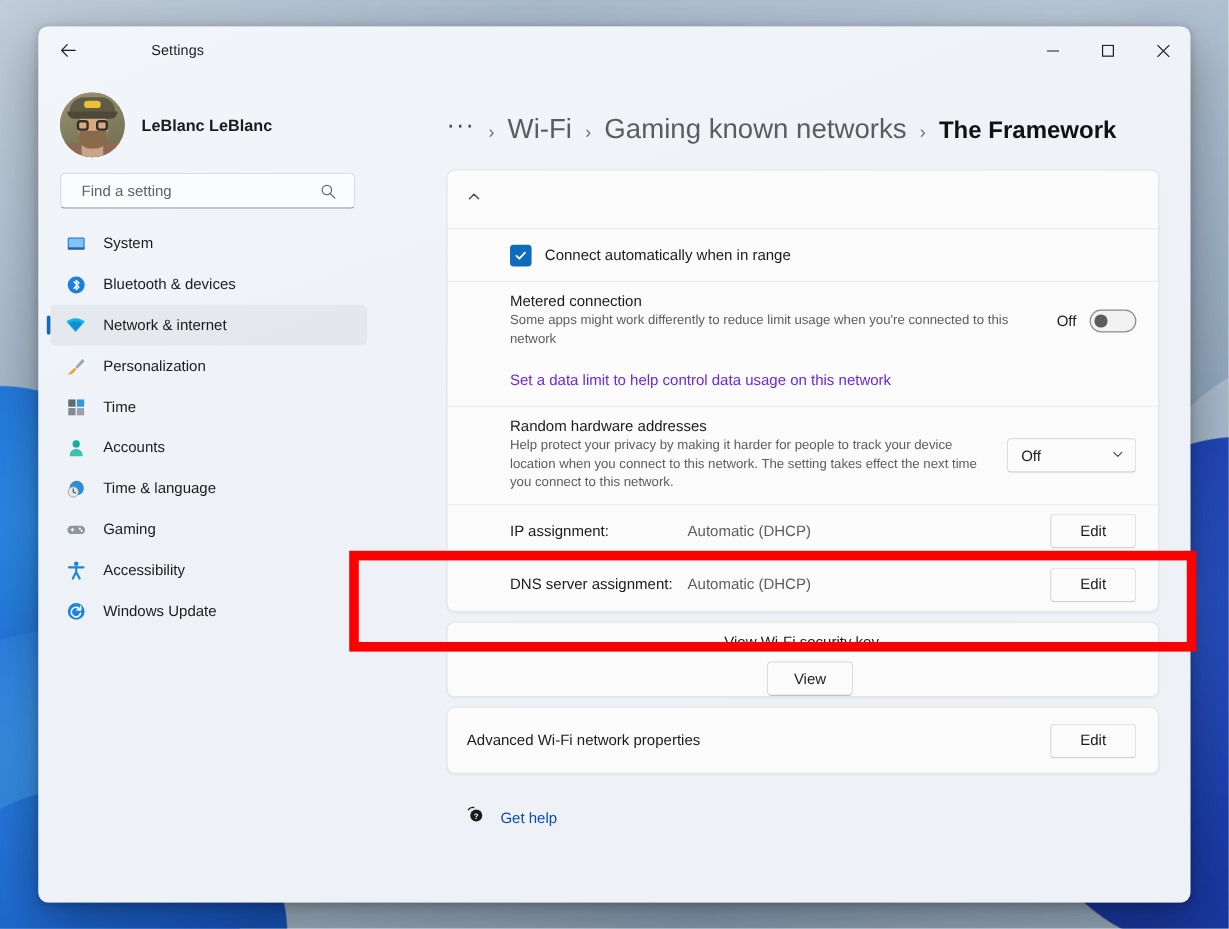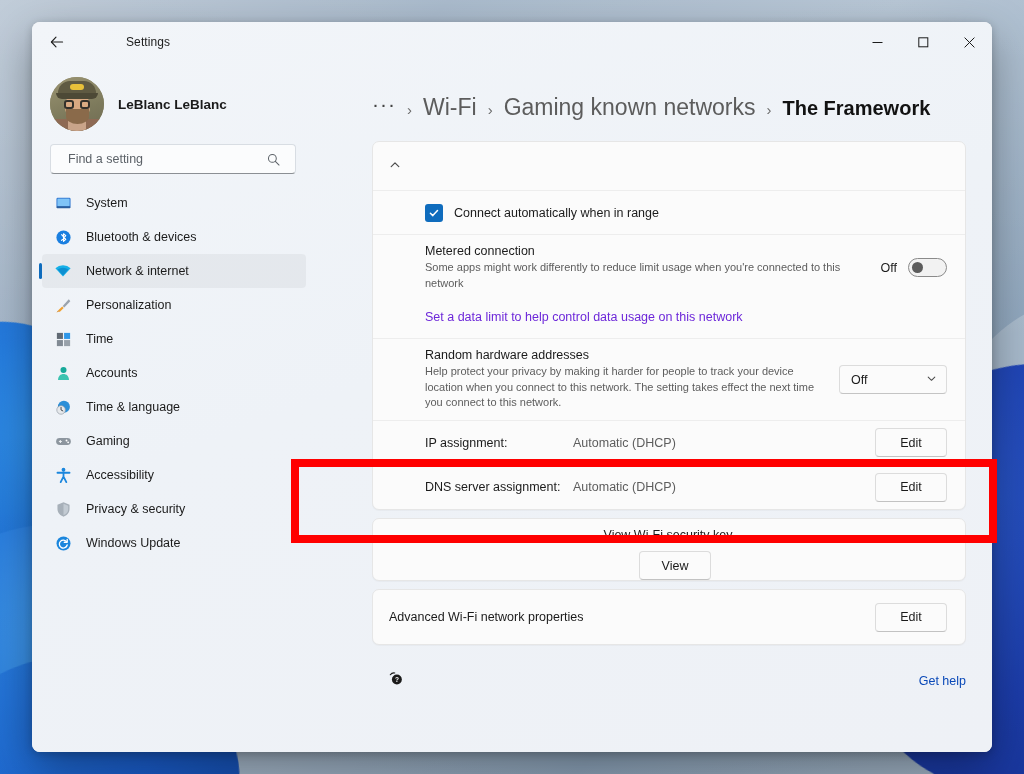--- a/index.html
+++ b/index.html
@@ -311,21 +311,20 @@
   .kv-val { font-size: 12.5px; color: #5d5d5d; }
 
   
   .card-gap { height: 8px; }
 
   .gethelp {
     display: flex; align-items: center;
     gap: 13px;
     padding: 26px 0 0 16px;
     cursor: default;
-    justify-content: space-between;
   }
   .gethelp-label { font-size: 12.5px; color: #0a49b8; }
 
   
   #redbox {
     position: absolute;
     left: 291px; top: 459px;
     width: 706px; height: 84px;
     border: 8px solid #ff0000;
     box-sizing: border-box;
@@ -498,29 +497,20 @@
             <span class="nav-ico">
               <svg width="17" height="17" viewBox="0 0 18 18">
                 <circle cx="9" cy="2.9" r="2" fill="#1a86dd"></circle>
                 <path d="M2.6 6.1 H15.4" stroke="#1a86dd" stroke-width="1.9" stroke-linecap="round"></path>
                 <path d="M9 5.6 V10.2 L6 16 M9 10.2 L12 16" stroke="#1a86dd" stroke-width="1.9" fill="none" stroke-linecap="round" stroke-linejoin="round"></path>
               </svg>
             </span>
             <span class="nav-label">Accessibility</span>
           </div>
 
-          <div class="navitem">
-            <span class="nav-ico">
-              <svg width="17" height="17" viewBox="0 0 18 18">
-                <path d="M9 1.4 L15.4 3.9 V8.6 C15.4 12.6 12.6 15.4 9 16.6 C5.4 15.4 2.6 12.6 2.6 8.6 V3.9 Z" fill="#a7b0b9"></path>
-                <path d="M9 2.9 L14 4.9 V8.6 C14 11.9 11.8 14.2 9 15.2 Z" fill="#c3cbd3"></path>
-              </svg>
-            </span>
-            <span class="nav-label">Privacy &amp; security</span>
-          </div>
 
           <div class="navitem">
             <span class="nav-ico">
               <svg width="17" height="17" viewBox="0 0 18 18">
                 <circle cx="9" cy="9" r="7.4" fill="#1a86dd"></circle>
                 <path d="M12.4 7.4 A4.2 4.2 0 1 0 12.9 10.6" fill="none" stroke="#fff" stroke-width="1.4" stroke-linecap="round"></path>
                 <path d="M12.9 4.6 V7.7 H9.8" fill="none" stroke="#fff" stroke-width="1.4" stroke-linecap="round" stroke-linejoin="round"></path>
               </svg>
             </span>
             <span class="nav-label">Windows Update</span>

